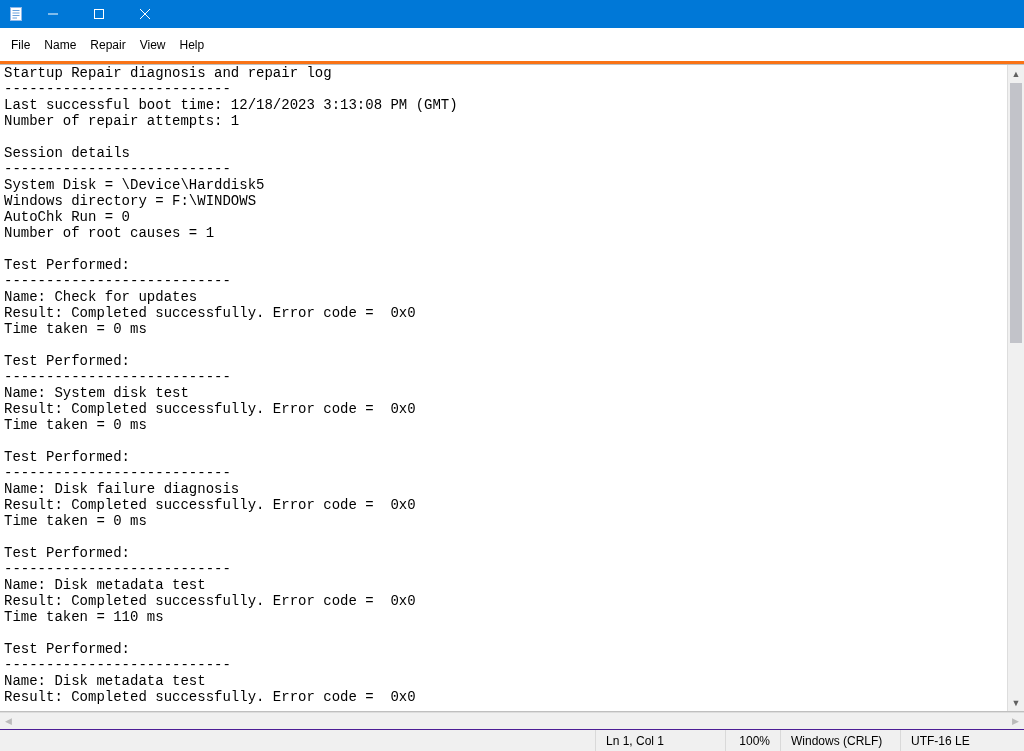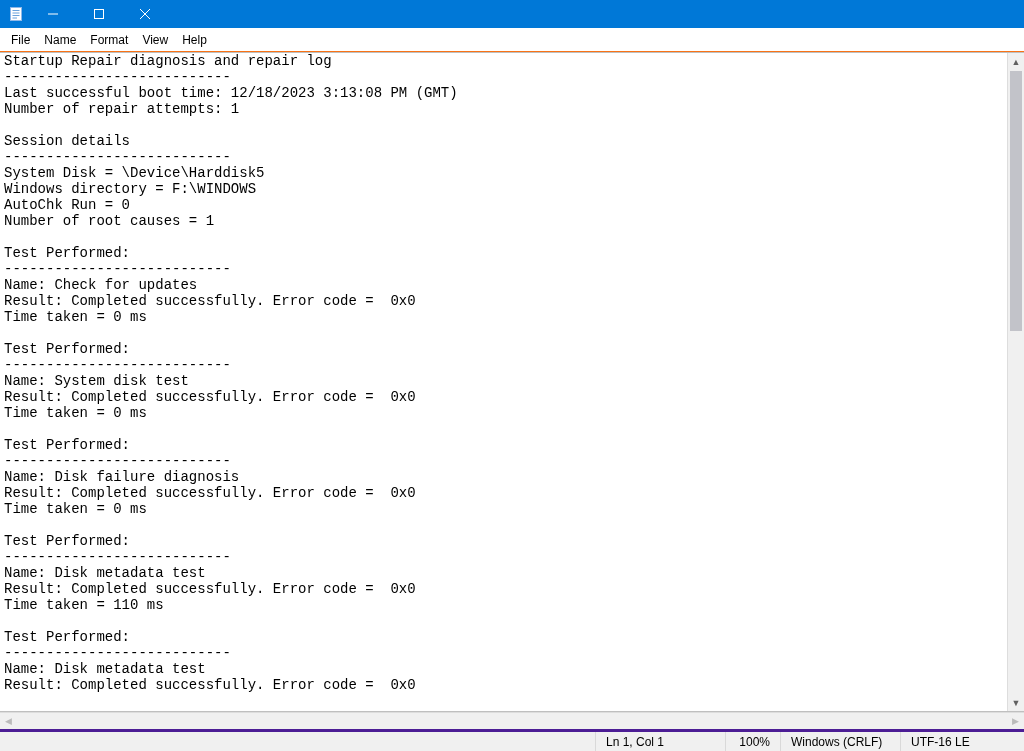--- a/index.html
+++ b/index.html
@@ -40,23 +40,23 @@
       width: 46px;
       height: 100%;
       display: flex;
       align-items: center;
       justify-content: center;
       color: #fff;
       font-size: 10px;
     }
     .win-btn svg { stroke: #fff; fill: none; }
     .menubar {
-      height: 24px;
+      height: 36px;
       background: #fff;
-      border-bottom: 1px solid #f97316;
+      border-bottom: 3px solid #f97316;
       display: flex;
       align-items: center;
       padding: 0 4px;
       font-size: 12px;
       color: #000;
     }
     .menubar .menu-item {
       padding: 1px 7px;
       cursor: default;
     }
@@ -123,21 +123,21 @@
       justify-content: center;
       color: #bbb;
       font-size: 9px;
     }
     .hscroll .track {
       flex: 1;
     }
     .statusbar {
       height: 22px;
       background: #f0f0f0;
-      border-top: 3px solid #4c1d95;
+      border-top: 1px solid #4c1d95;
       display: flex;
       font-size: 12px;
       color: #000;
       align-items: stretch;
     }
     .statusbar .cell {
       border-left: 1px solid #d9d9d9;
       padding: 0 10px;
       display: flex;
       align-items: center;
@@ -178,21 +178,21 @@
           <line x1="0" y1="0" x2="10" y2="10" stroke-width="1"></line>
           <line x1="10" y1="0" x2="0" y2="10" stroke-width="1"></line>
         </svg>
     </div>
   </div>
 </div>
 
 <div class="menubar">
   <div class="menu-item">File</div>
   <div class="menu-item">Name</div>
-  <div class="menu-item">Format</div>
+  <div class="menu-item">Repair</div>
   <div class="menu-item">View</div>
   <div class="menu-item">Help</div>
 </div>
 
 <div class="editor-wrap">
   <div class="editor">Startup Repair diagnosis and repair log
 ---------------------------
 Last successful boot time: 12/18/2023 3:13:08 PM (GMT)
 Number of repair attempts: 1
 

